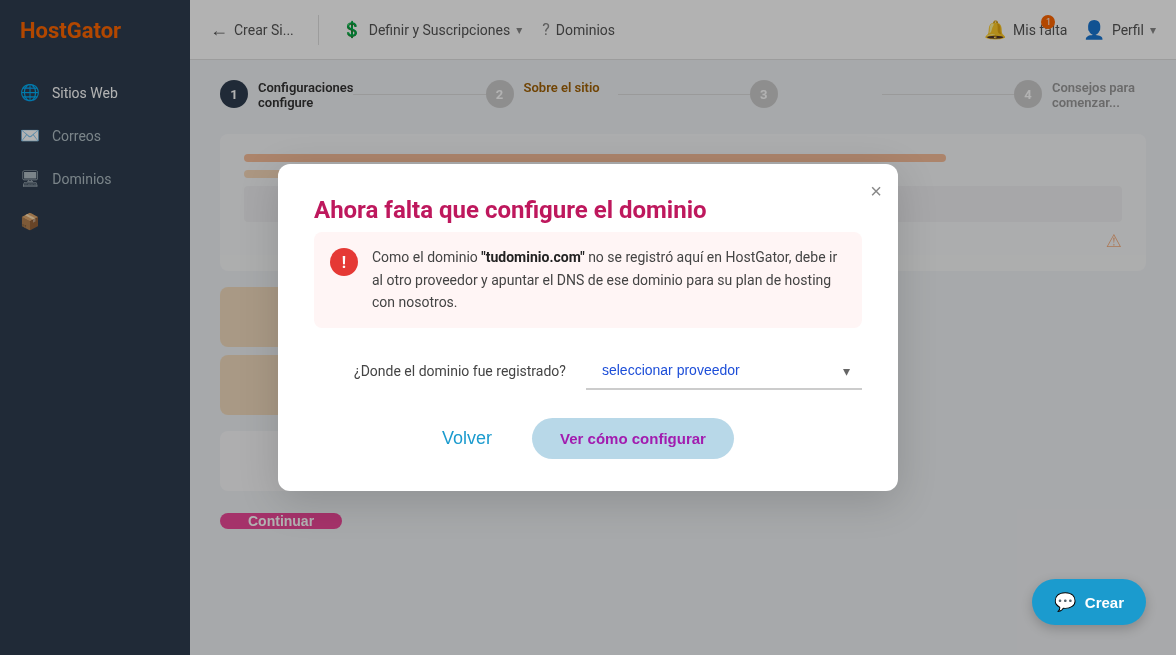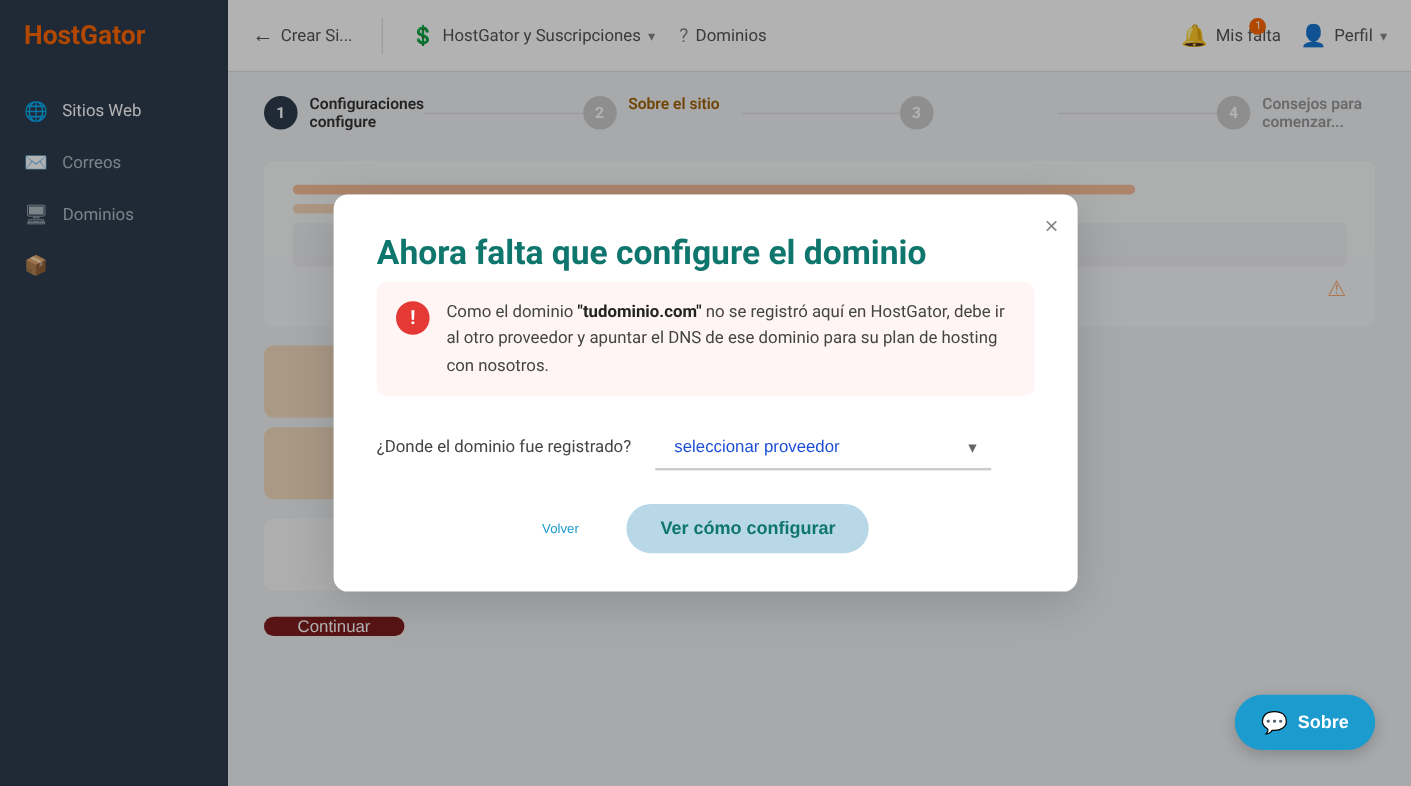--- a/index.html
+++ b/index.html
@@ -70,22 +70,22 @@
     .form-card {
       background: #fff; border-radius: 8px; padding: 20px 24px; margin-bottom: 16px;
       opacity: 0.5;
     }
     .orange-bar { height: 8px; background: #ff8c42; border-radius: 4px; margin-bottom: 8px; width: 80%; }
     .orange-bar-sm { height: 8px; background: #ffc080; border-radius: 4px; margin-bottom: 8px; width: 60%; }
     .warning-icon-small { color: #ff6600; font-size: 18px; }
 
     
     .continue-btn {
-      background: #7f1d1d; color: #fff; border: none; border-radius: 20px;
-      padding: 0 28px; font-size: 14px; cursor: pointer; font-weight: 400;
+      background: #ec4899; color: #fff; border: none; border-radius: 20px;
+      padding: 0 28px; font-size: 14px; cursor: pointer; font-weight: 700;
     }
 
     
     .chat-btn {
       position: fixed; bottom: 30px; right: 30px;
       background: #1b9bce; color: #fff; border: none; border-radius: 50px;
       padding: 12px 22px; font-size: 15px; font-weight: 600;
       display: flex; align-items: center; gap: 8px; cursor: pointer;
       box-shadow: 0 4px 12px rgba(0,0,0,0.2); z-index: 100;
     }
@@ -98,53 +98,53 @@
       display: flex; align-items: center; justify-content: center;
     }
     .modal {
       background: #fff; border-radius: 12px; padding: 32px 36px; width: 620px;
       position: relative; box-shadow: 0 10px 40px rgba(0,0,0,0.15);
     }
     .modal-close {
       position: absolute; top: 16px; right: 16px;
       background: none; border: none; font-size: 20px; color: #888; cursor: pointer;
     }
-    .modal-title { font-size: 28px; font-weight: 700; color: #0f766e; margin-bottom: 8px; }
+    .modal-title { font-size: 24px; font-weight: 700; color: #be185d; margin-bottom: 8px; }
     .modal-alert {
       display: flex; align-items: flex-start; gap: 14px;
       background: #fff5f5; border-radius: 8px; padding: 14px 16px; margin-bottom: 24px;
     }
     .modal-alert-icon {
       width: 28px; height: 28px; background: #e53935; border-radius: 50%;
       color: #fff; font-size: 16px; font-weight: 700; display: flex; align-items: center; justify-content: center;
       flex-shrink: 0; margin-top: 2px;
     }
     .modal-alert-text { font-size: 14px; color: #444; line-height: 1.6; }
     .modal-alert-text strong { color: #222; }
     .modal-form-row {
       display: flex; align-items: center; gap: 20px; margin-bottom: 28px;
     }
-    .modal-form-label { font-size: 14px; color: #444; flex-shrink: 0; }
+    .modal-form-label { font-size: 14px; color: #444; flex-shrink: 0; margin-left: 40px; }
     .modal-select-wrapper {
       flex: 1; position: relative; max-width: 280px;
     }
     .modal-select {
       width: 100%; padding: 10px 40px 10px 16px; border: none; border-bottom: 2px solid #ccc;
       font-size: 14px; color: #1d4ed8; background: transparent; appearance: none; cursor: pointer;
     }
     .modal-select-arrow {
       position: absolute; right: 12px; top: 50%; transform: translateY(-50%);
       pointer-events: none; color: #666; font-size: 14px;
     }
     .modal-actions { display: flex; justify-content: center; gap: 40px; align-items: center; }
     .modal-back-btn {
-      background: none; border: none; color: #1b9bce; font-size: 11px; font-weight: 500; cursor: pointer;
+      background: none; border: none; color: #1b9bce; font-size: 18px; font-weight: 500; cursor: pointer;
     }
     .modal-confirm-btn {
-      background: #b8d8e8; color: #0f766e; border: none; border-radius: 24px;
+      background: #b8d8e8; color: #a21caf; border: none; border-radius: 24px;
       padding: 12px 28px; font-size: 15px; font-weight: 600; cursor: pointer;
     }
   </style>
 </head>
 <body>
 
 <div class="sidebar">
   <div class="sidebar-logo">
     <span>Host</span><span style="color:#ff6600">Gator</span>
   </div>
@@ -169,21 +169,21 @@
 </div>
 
 <div class="topnav">
   <div class="topnav-back">
     <span class="topnav-back-arrow">←</span>
     <span>Crear Si...</span>
   </div>
   <div class="topnav-divider"></div>
   <div class="topnav-item">
     <span class="topnav-item-icon">💲</span>
-    <span>HostGator y Suscripciones</span>
+    <span>Definir y Suscripciones</span>
     <span style="font-size:12px;color:#888">▾</span>
   </div>
   <div class="topnav-item">
     <span class="topnav-item-icon">?</span>
     <span>Dominios</span>
   </div>
   <div class="topnav-right">
     <div class="topnav-right-item">
       <span style="font-size:18px">🔔</span>
       <span class="notification-badge">1</span>
@@ -244,21 +244,21 @@
     <div style="height:60px;background:#f5c88a;border-radius:8px;width:380px;margin-bottom:16px"></div>
   </div>
 
   <div style="position:relative;width:320px;height:60px;background:#fff;border-radius:8px;opacity:0.6;margin-bottom:20px"></div>
 
   <button class="continue-btn">Continuar</button>
 </div>
 
 <button class="chat-btn">
   <span class="chat-icon">💬</span>
-  <span>Sobre</span>
+  <span>Crear</span>
 </button>
 
 <div class="modal-overlay">
   <div class="modal">
     <button class="modal-close">×</button>
     <h2 class="modal-title">Ahora falta que configure el dominio</h2>
     <div class="modal-alert">
       <div class="modal-alert-icon">!</div>
       <p class="modal-alert-text">
         Como el dominio <strong>"tudominio.com"</strong> no se registró aquí en HostGator, debe ir al otro proveedor y apuntar el DNS de ese dominio para su plan de hosting con nosotros.

